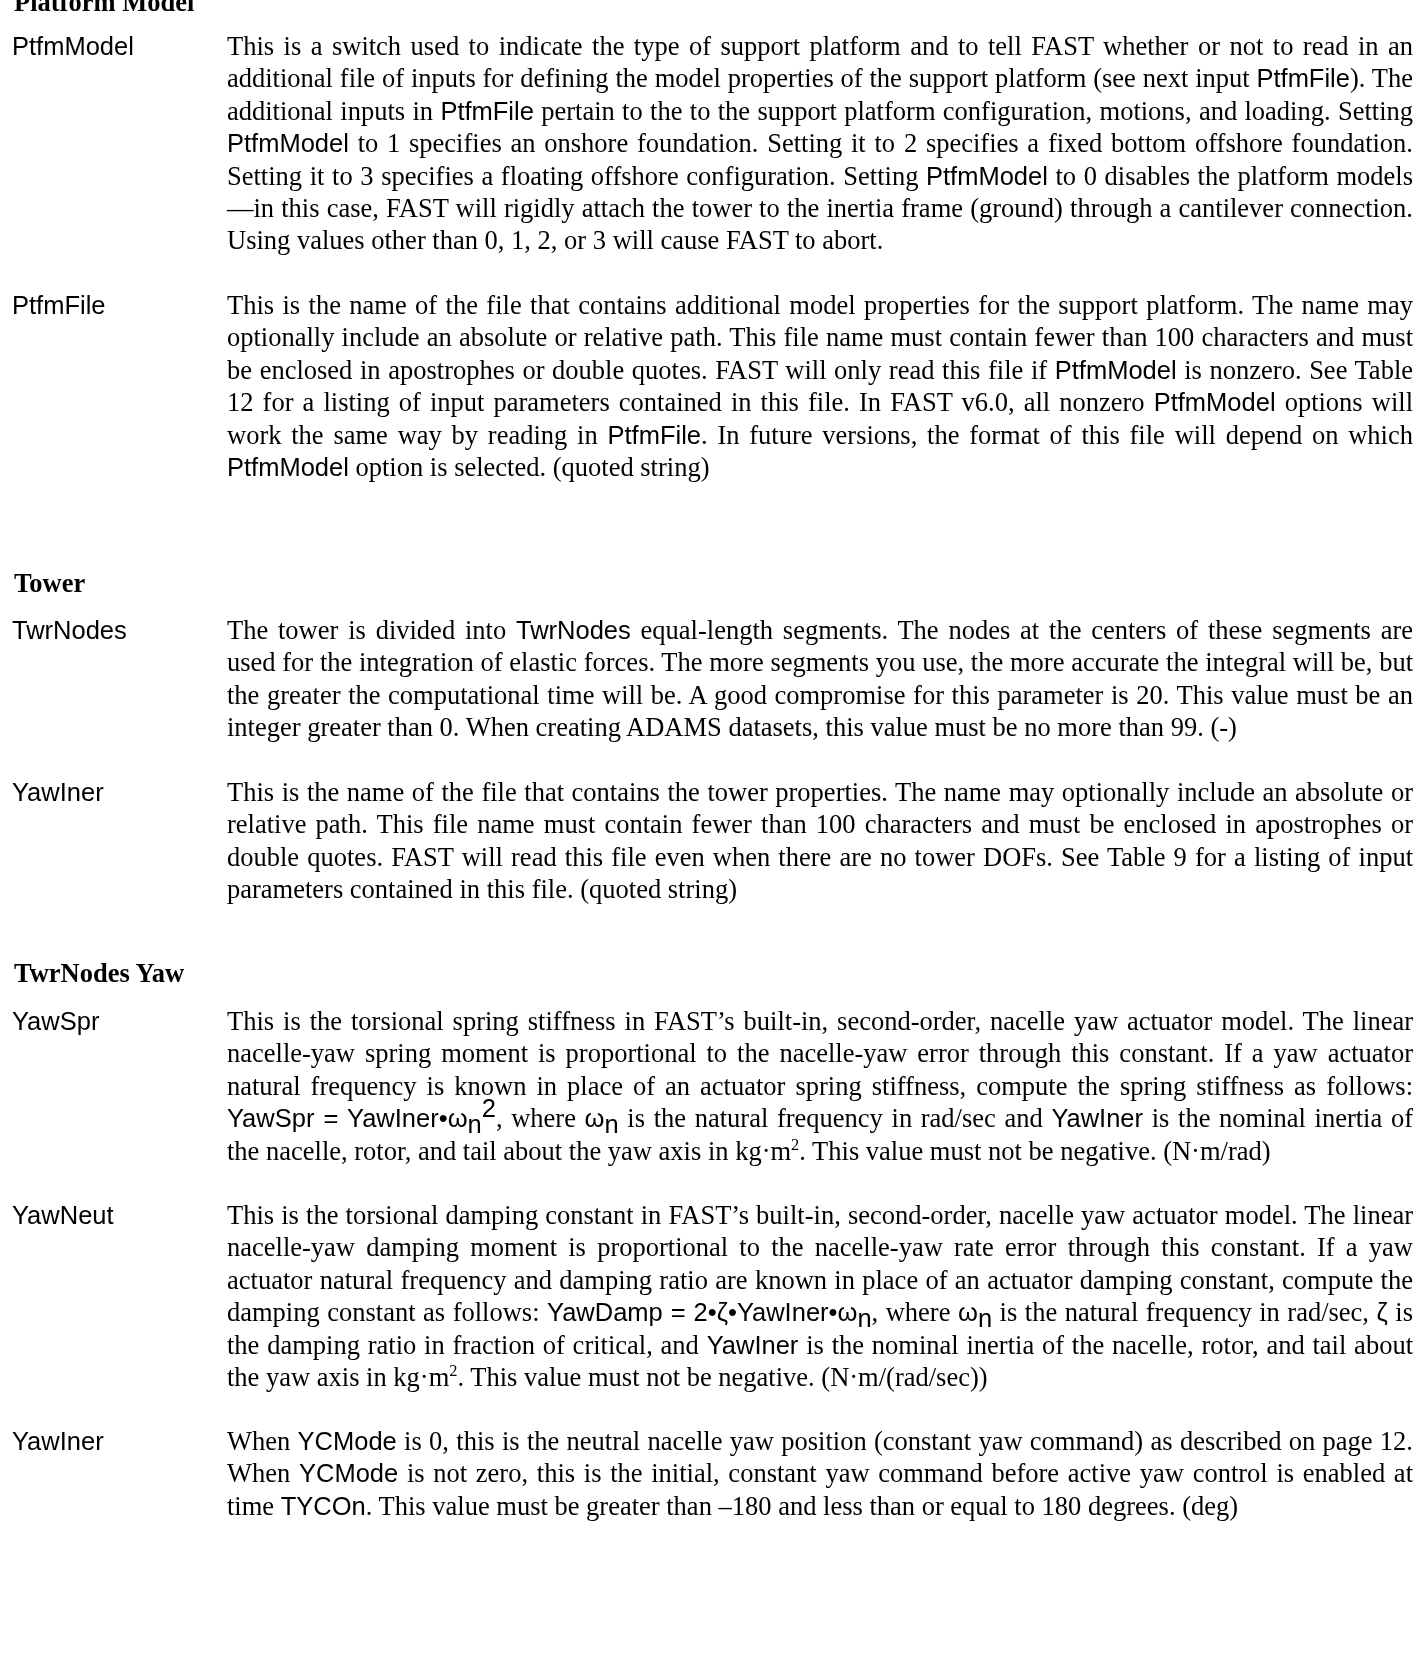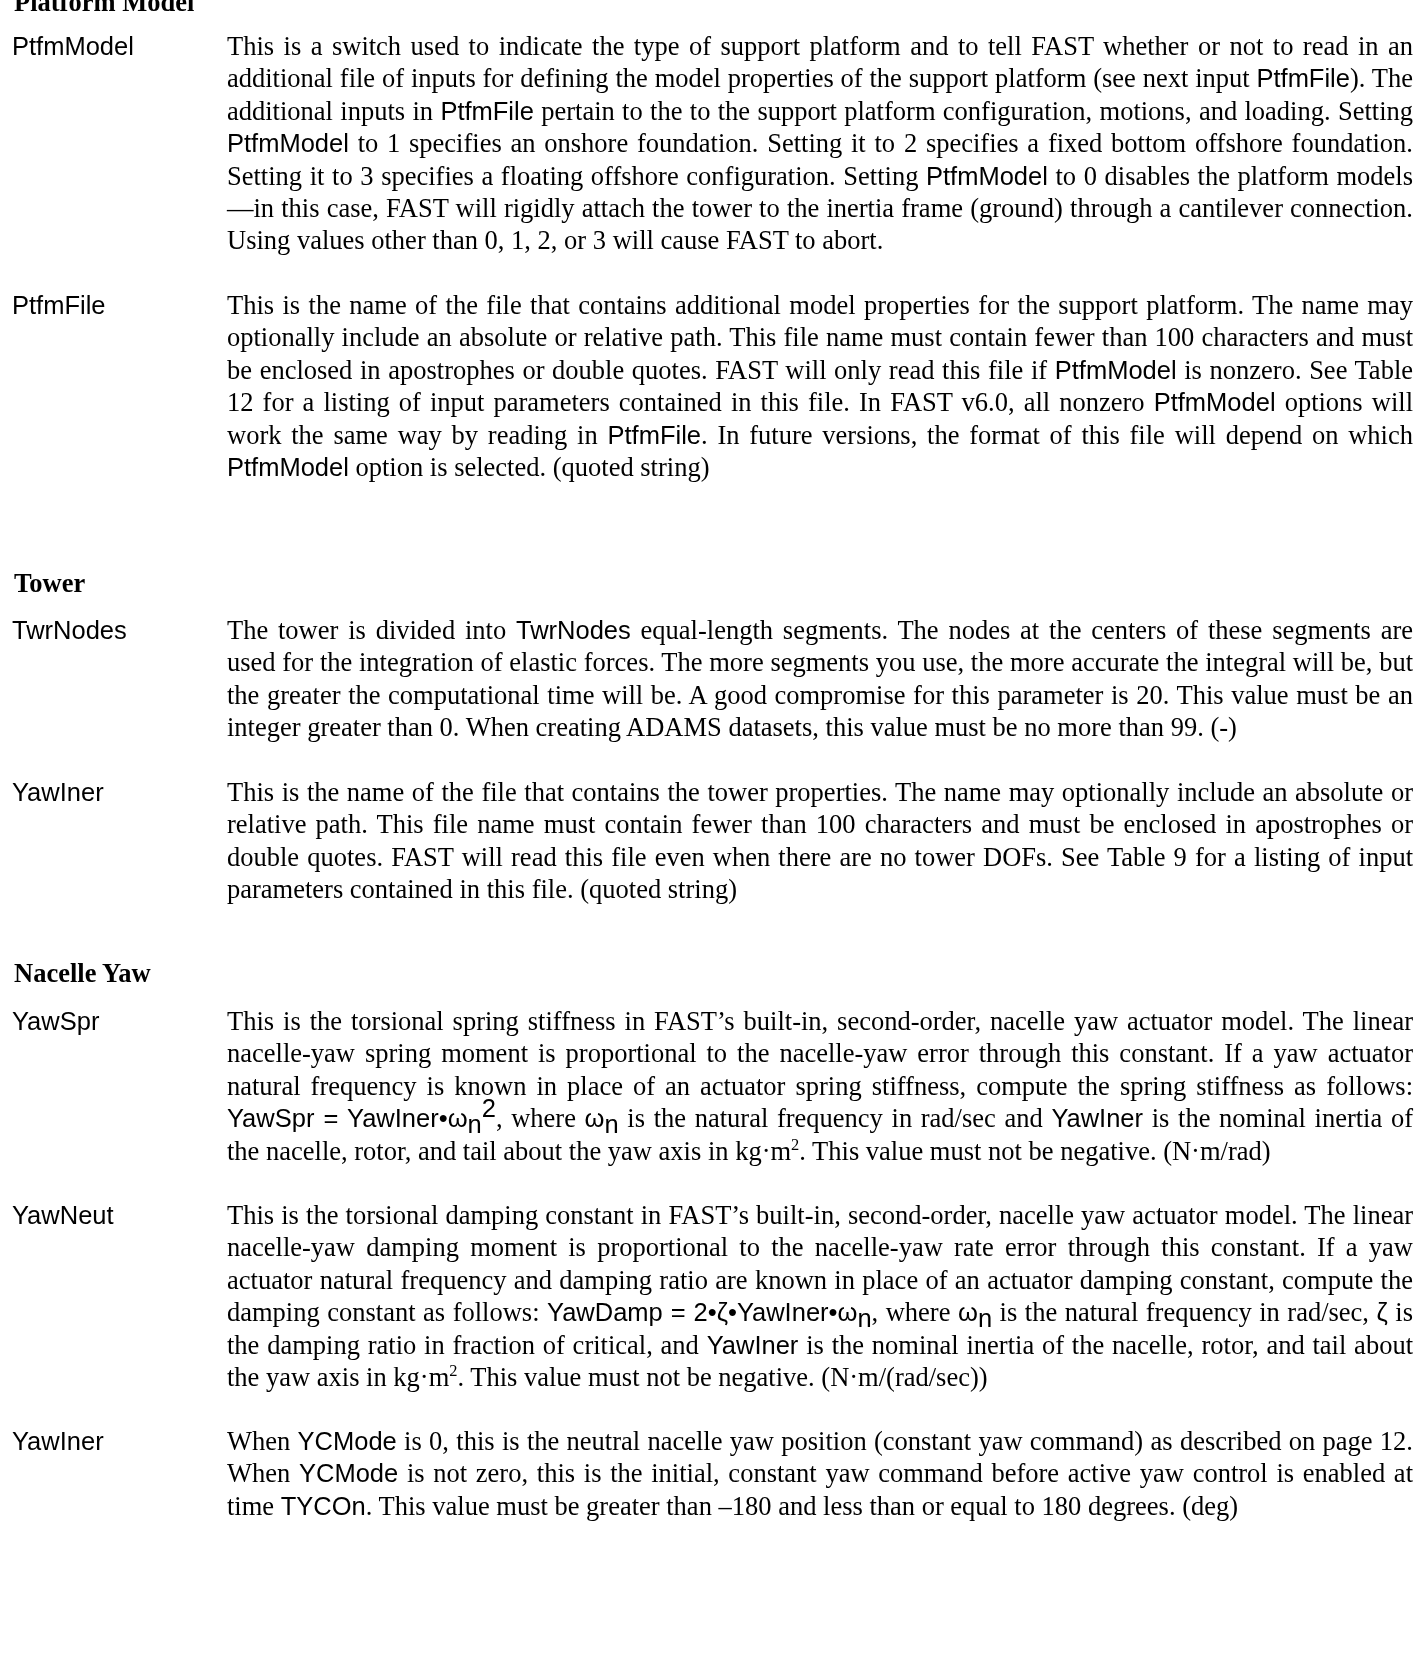--- a/index.html
+++ b/index.html
@@ -47,21 +47,21 @@
   <div class="entry" style="top:614px;">
     <div class="term">TwrNodes</div>
     <div class="desc"><span>The tower is divided into </span><span class="p">TwrNodes</span><span> equal-length segments.  The nodes at the centers of these segments are used for the integration of elastic forces.  The more segments you use, the more accurate the integral will be, but the greater the computational time will be.  A good compromise for this parameter is 20.  This value must be an integer greater than 0.  When creating ADAMS datasets, this value must be no more than 99.  (-)</span></div>
   </div>
 
   <div class="entry" style="top:776px;">
     <div class="term">YawIner</div>
     <div class="desc"><span>This is the name of the file that contains the tower properties.  The name may optionally include an absolute or relative path.  This file name must contain fewer than 100 characters and must be enclosed in apostrophes or double quotes.  FAST will read this file even when there are no tower DOFs.  See Table 9 for a listing of input parameters contained in this file.  (quoted string)</span></div>
   </div>
 
-  <div class="heading" style="top:957px;">Nacelle Yaw</div>
+  <div class="heading" style="top:957px;">TwrNodes Yaw</div>
 
   <div class="entry" style="top:1005px;">
     <div class="term">YawSpr</div>
     <div class="desc"><span>This is the torsional spring stiffness in FAST’s built-in, second-order, nacelle yaw actuator model.  The linear nacelle-yaw spring moment is proportional to the nacelle-yaw error through this constant.  If a yaw actuator natural frequency is known in place of an actuator spring stiffness, compute the spring stiffness as follows:  </span><span class="p">YawSpr = YawIner•ω</span><sub class="p">n</sub><sup class="p">2</sup><span>, where </span><span class="p">ω</span><sub class="p">n</sub><span> is the natural frequency in rad/sec and </span><span class="p">YawIner</span><span> is the nominal inertia of the nacelle, rotor, and tail about the yaw axis in kg·m</span><sup>2</sup><span>.  This value must not be negative.  (N·m/rad)</span></div>
   </div>
 
   <div class="entry" style="top:1199px;">
     <div class="term">YawNeut</div>
     <div class="desc"><span>This is the torsional damping constant in FAST’s built-in, second-order, nacelle yaw actuator model.  The linear nacelle-yaw damping moment is proportional to the nacelle-yaw rate error through this constant.  If a yaw actuator natural frequency and damping ratio are known in place of an actuator damping constant, compute the damping constant as follows:  </span><span class="p">YawDamp = 2•ζ•YawIner•ω</span><sub class="p">n</sub><span>, where </span><span class="p">ω</span><sub class="p">n</sub><span> is the natural frequency in rad/sec, </span><span class="p">ζ</span><span> is the damping ratio in fraction of critical, and </span><span class="p">YawIner</span><span> is the nominal inertia of the nacelle, rotor, and tail about the yaw axis in kg·m</span><sup>2</sup><span>.  This value must not be negative.  (N·m/(rad/sec))</span></div>
   </div>

